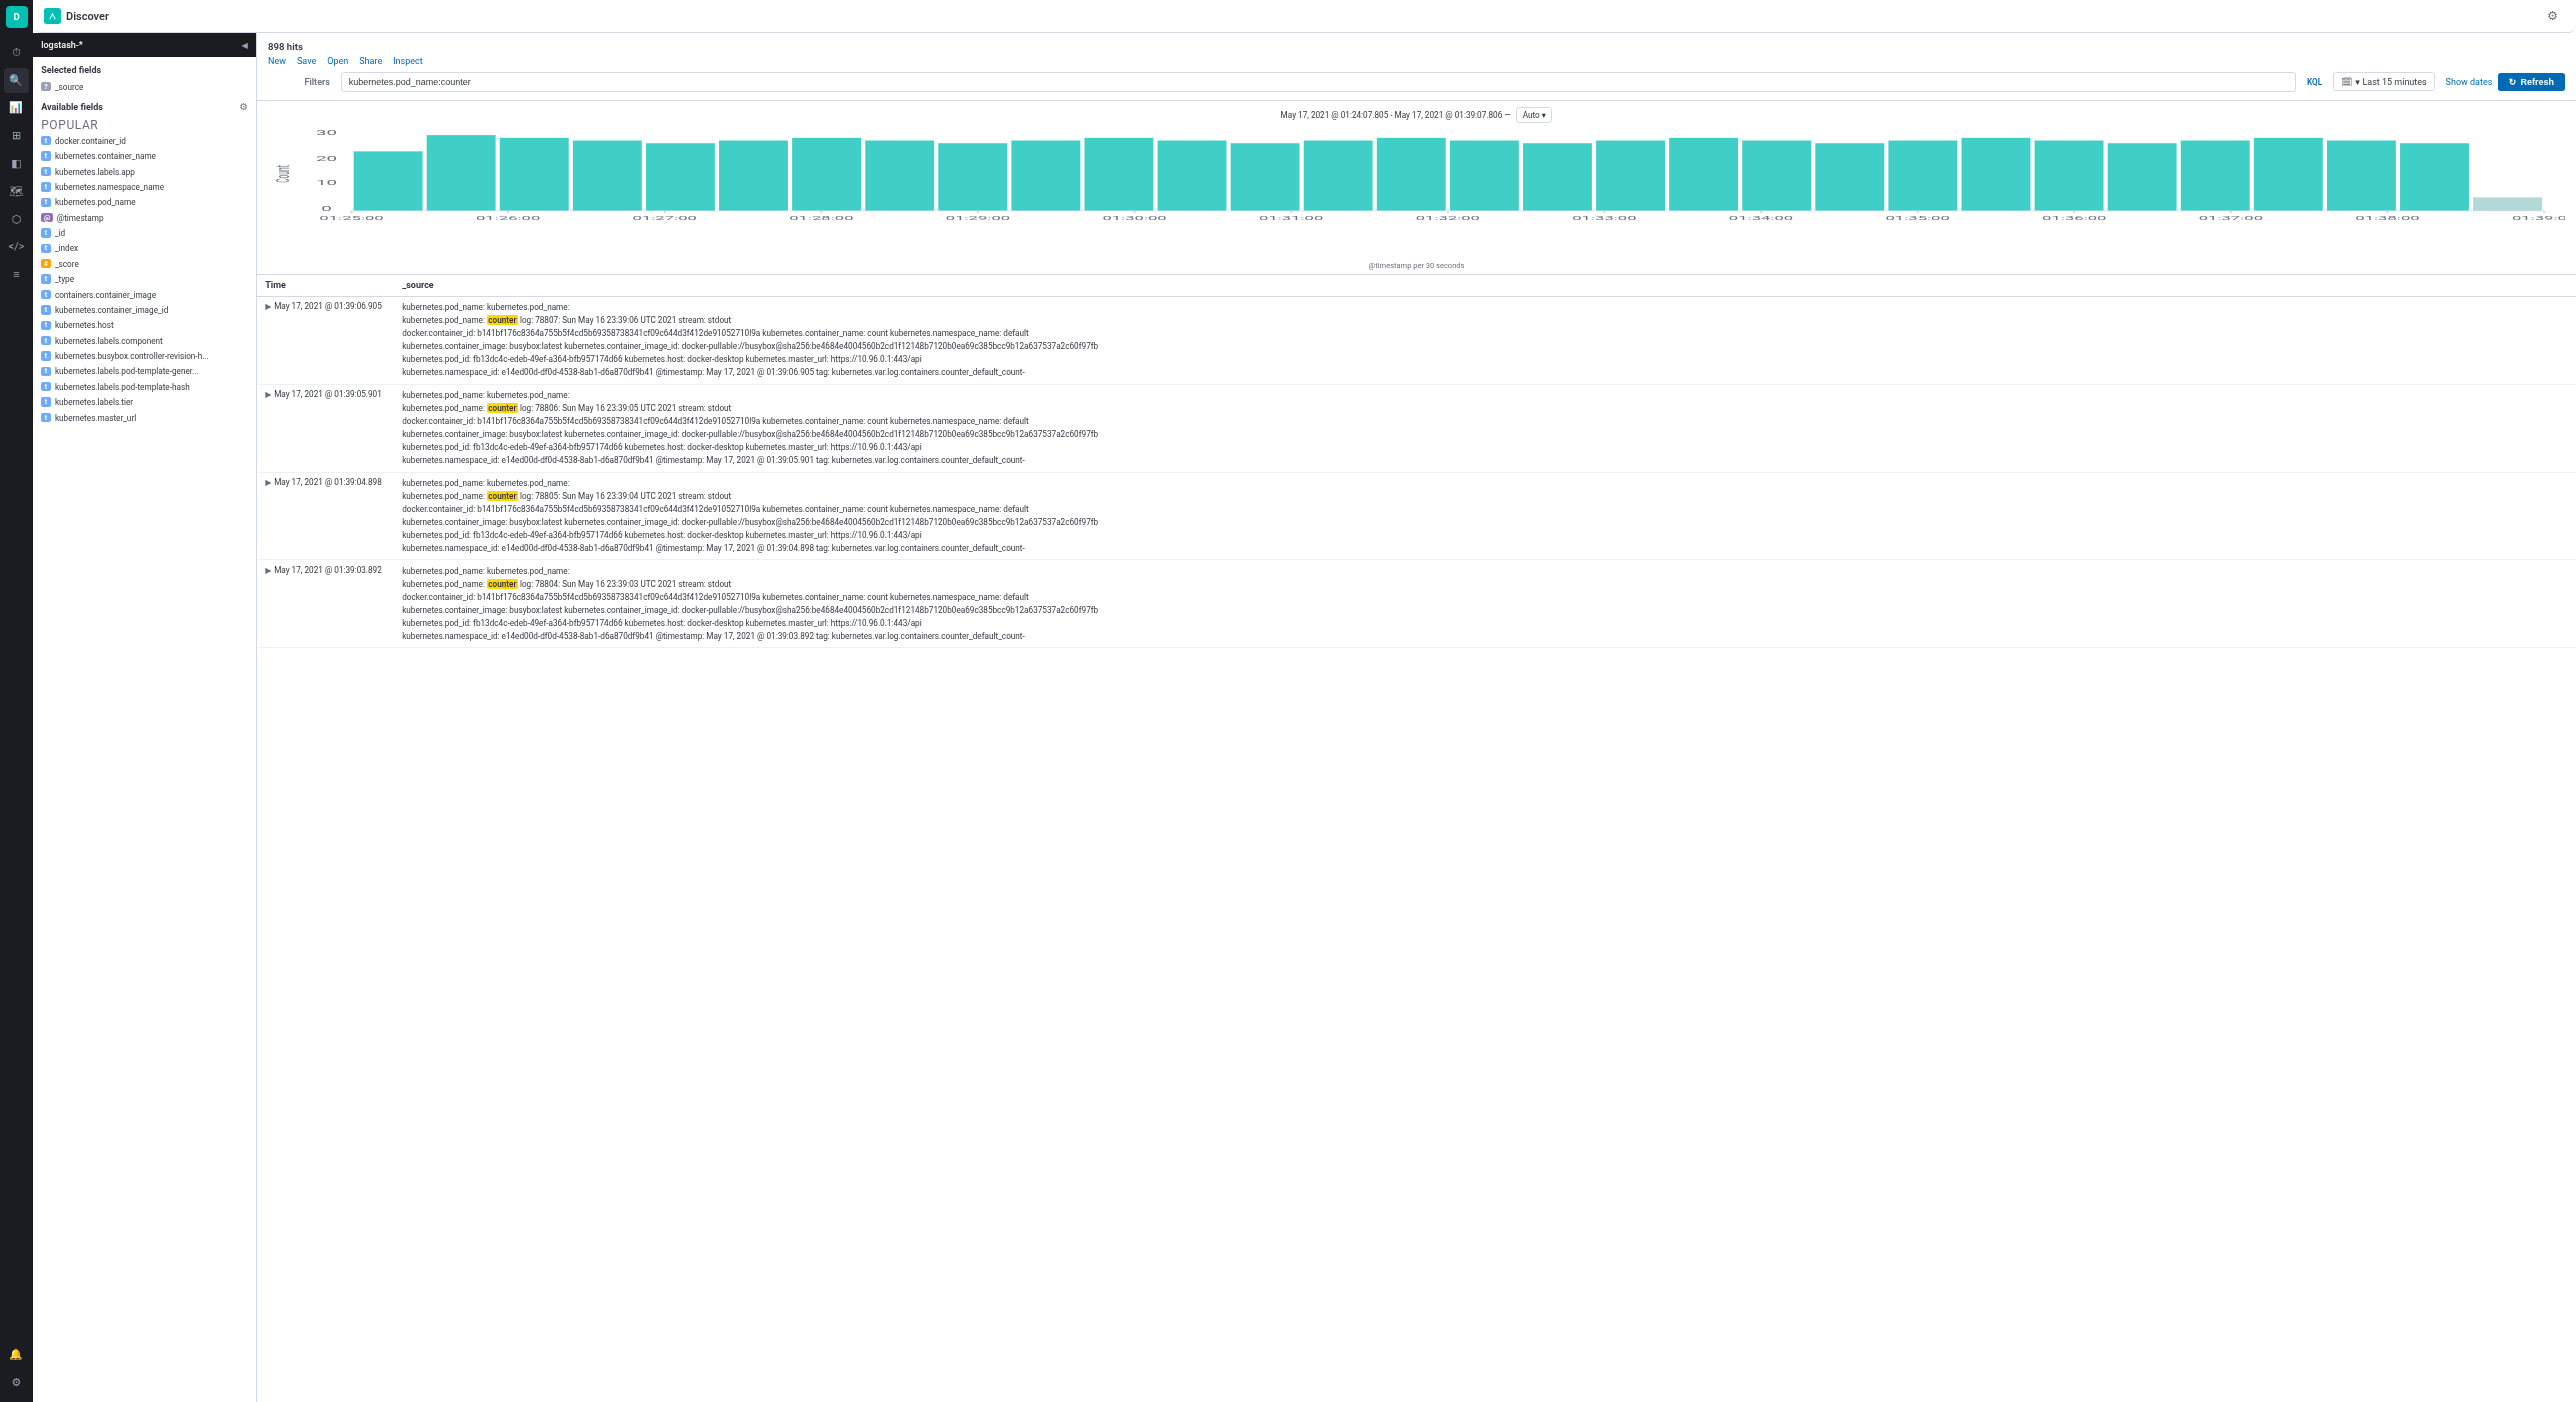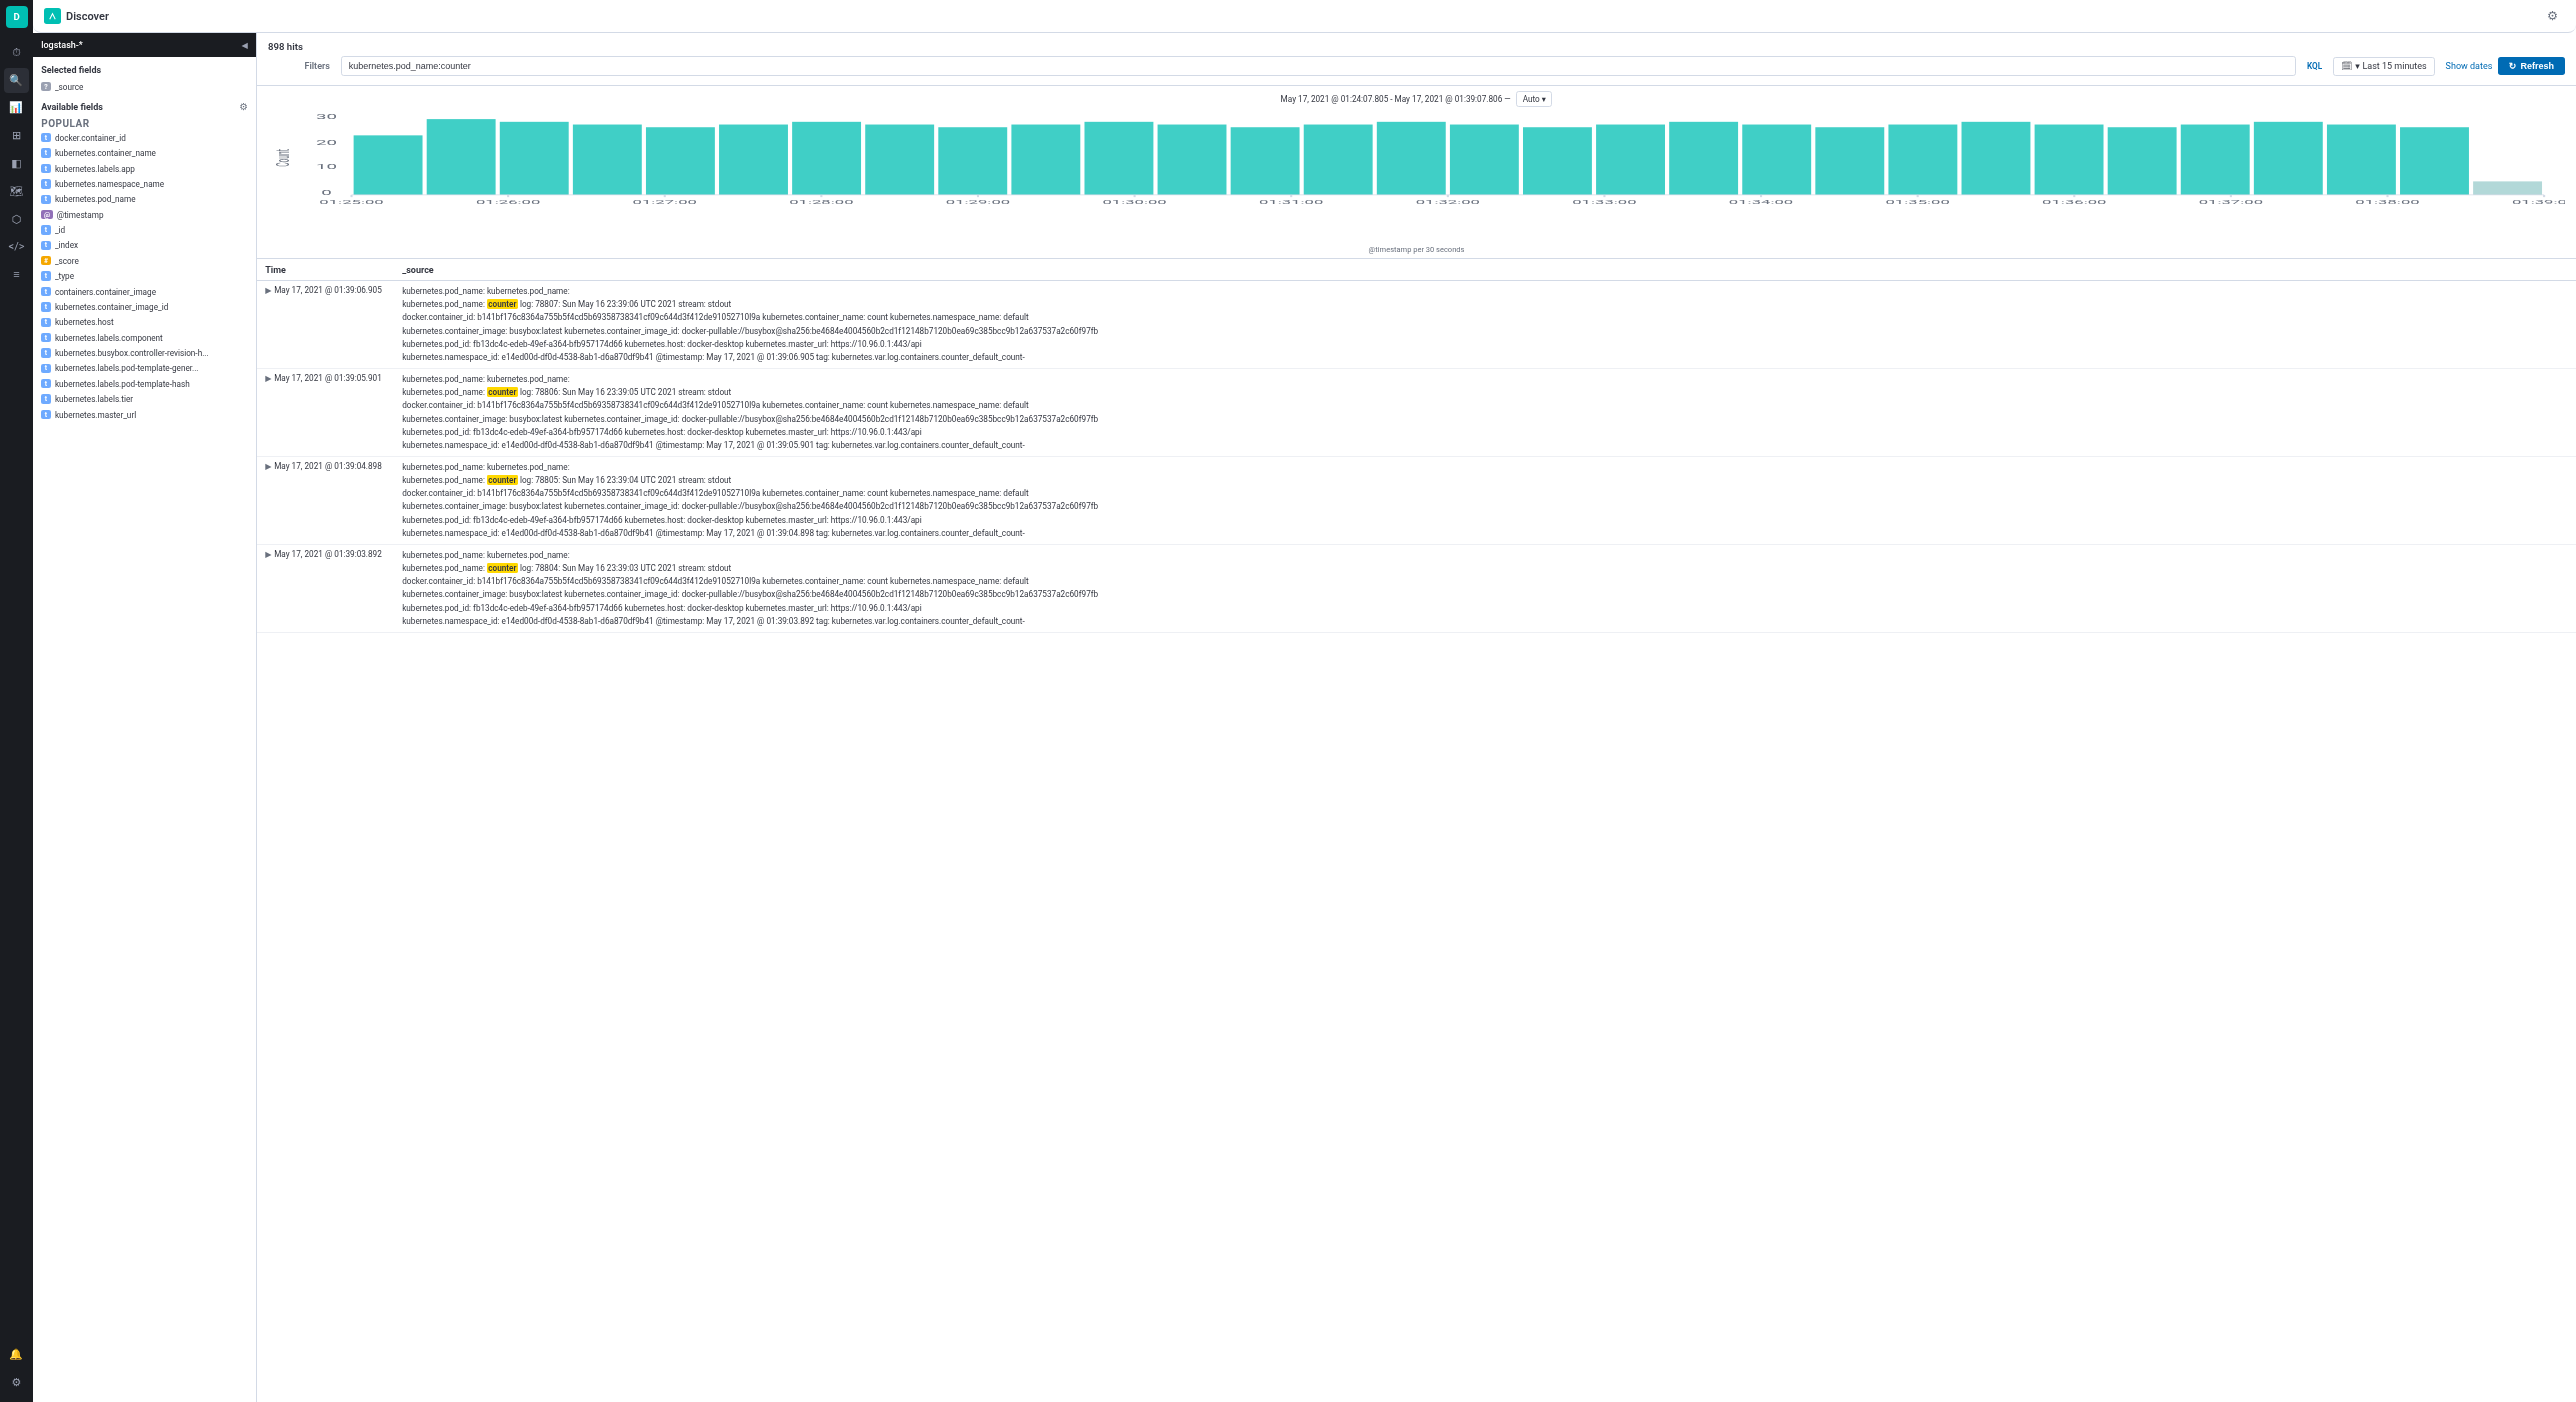--- a/index.html
+++ b/index.html
@@ -137,23 +137,23 @@
       padding: 6.9px 8.2px 2.7px;
     }
     .available-fields-title {
       font-size: 9px;
       font-weight: 700;
       color: #343741;
     }
     .gear-icon { color: #69707d; font-size: 9.6px; cursor: pointer; }
 
     .popular-label {
-      font-size: 10px;
+      font-size: 12px;
       color: #69707d;
-      font-weight: 700;
+      font-weight: 400;
       padding: 2.7px 8.2px 1.4px;
       text-transform: uppercase;
       letter-spacing: 0.05em;
     }
 
     
     .discover-main {
       flex: 1;
       display: flex;
       flex-direction: column;
@@ -479,20 +479,27 @@
             <span class="field-name">kubernetes.master_url</span>
           </div>
         </div>
     </div>
 
     <div class="discover-main">
 
       <div class="discover-toolbar">
         <div class="hits-count">898 hits</div>
 
+        <div class="toolbar-actions">
+          <a class="toolbar-link">New</a>
+          <a class="toolbar-link">Save</a>
+          <a class="toolbar-link">Open</a>
+          <a class="toolbar-link">Share</a>
+          <a class="toolbar-link">Inspect</a>
+        </div>
 
         <div class="filter-row">
           <span class="filters-label">Filters</span>
           <input type="text" class="filter-input" value="kubernetes.pod_name:counter" style="">
           <span class="kql-badge">KQL</span>
           <div class="time-picker">
             <span>🗓</span>
             <span>▾</span>
             <span>Last 15 minutes</span>
           </div>

